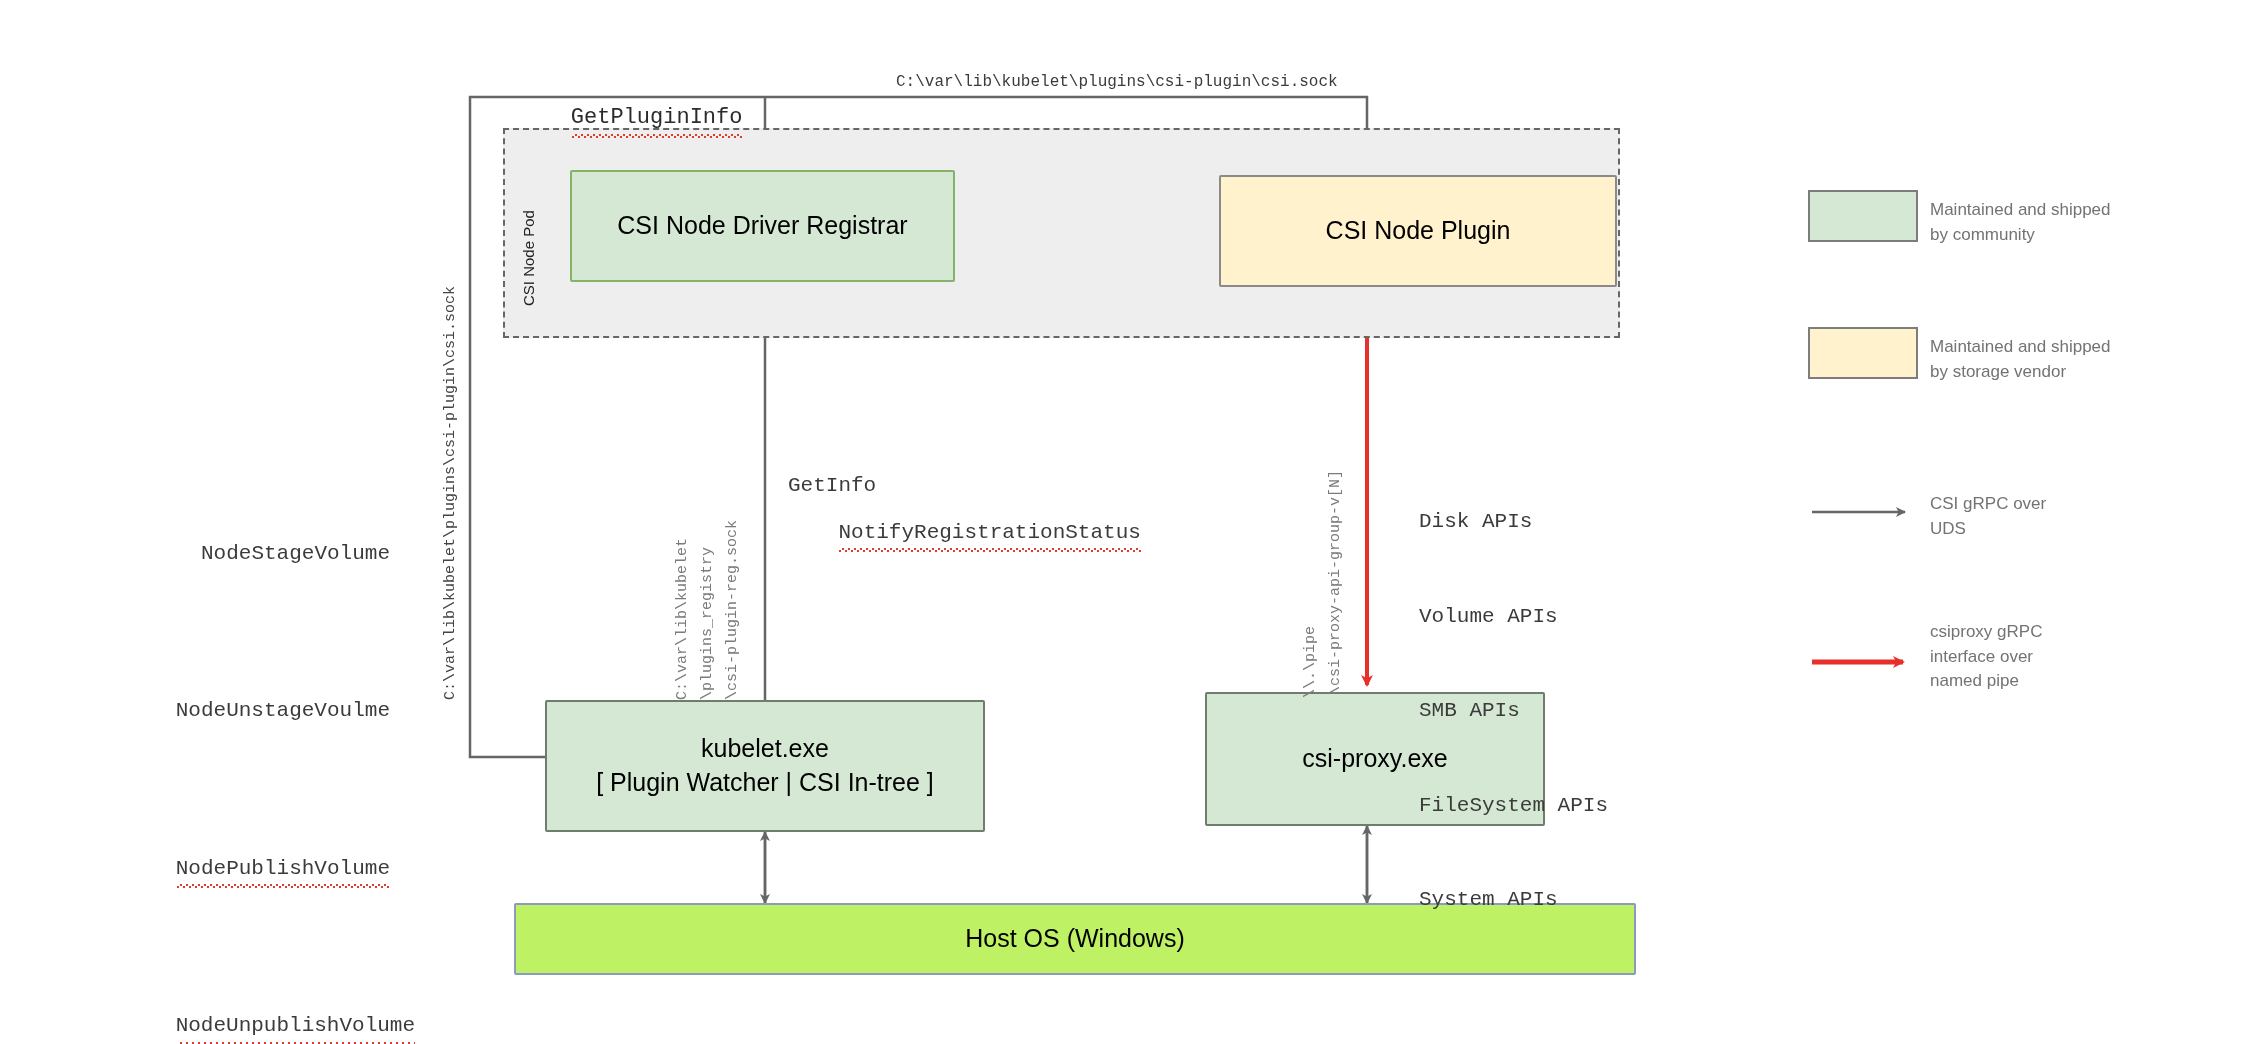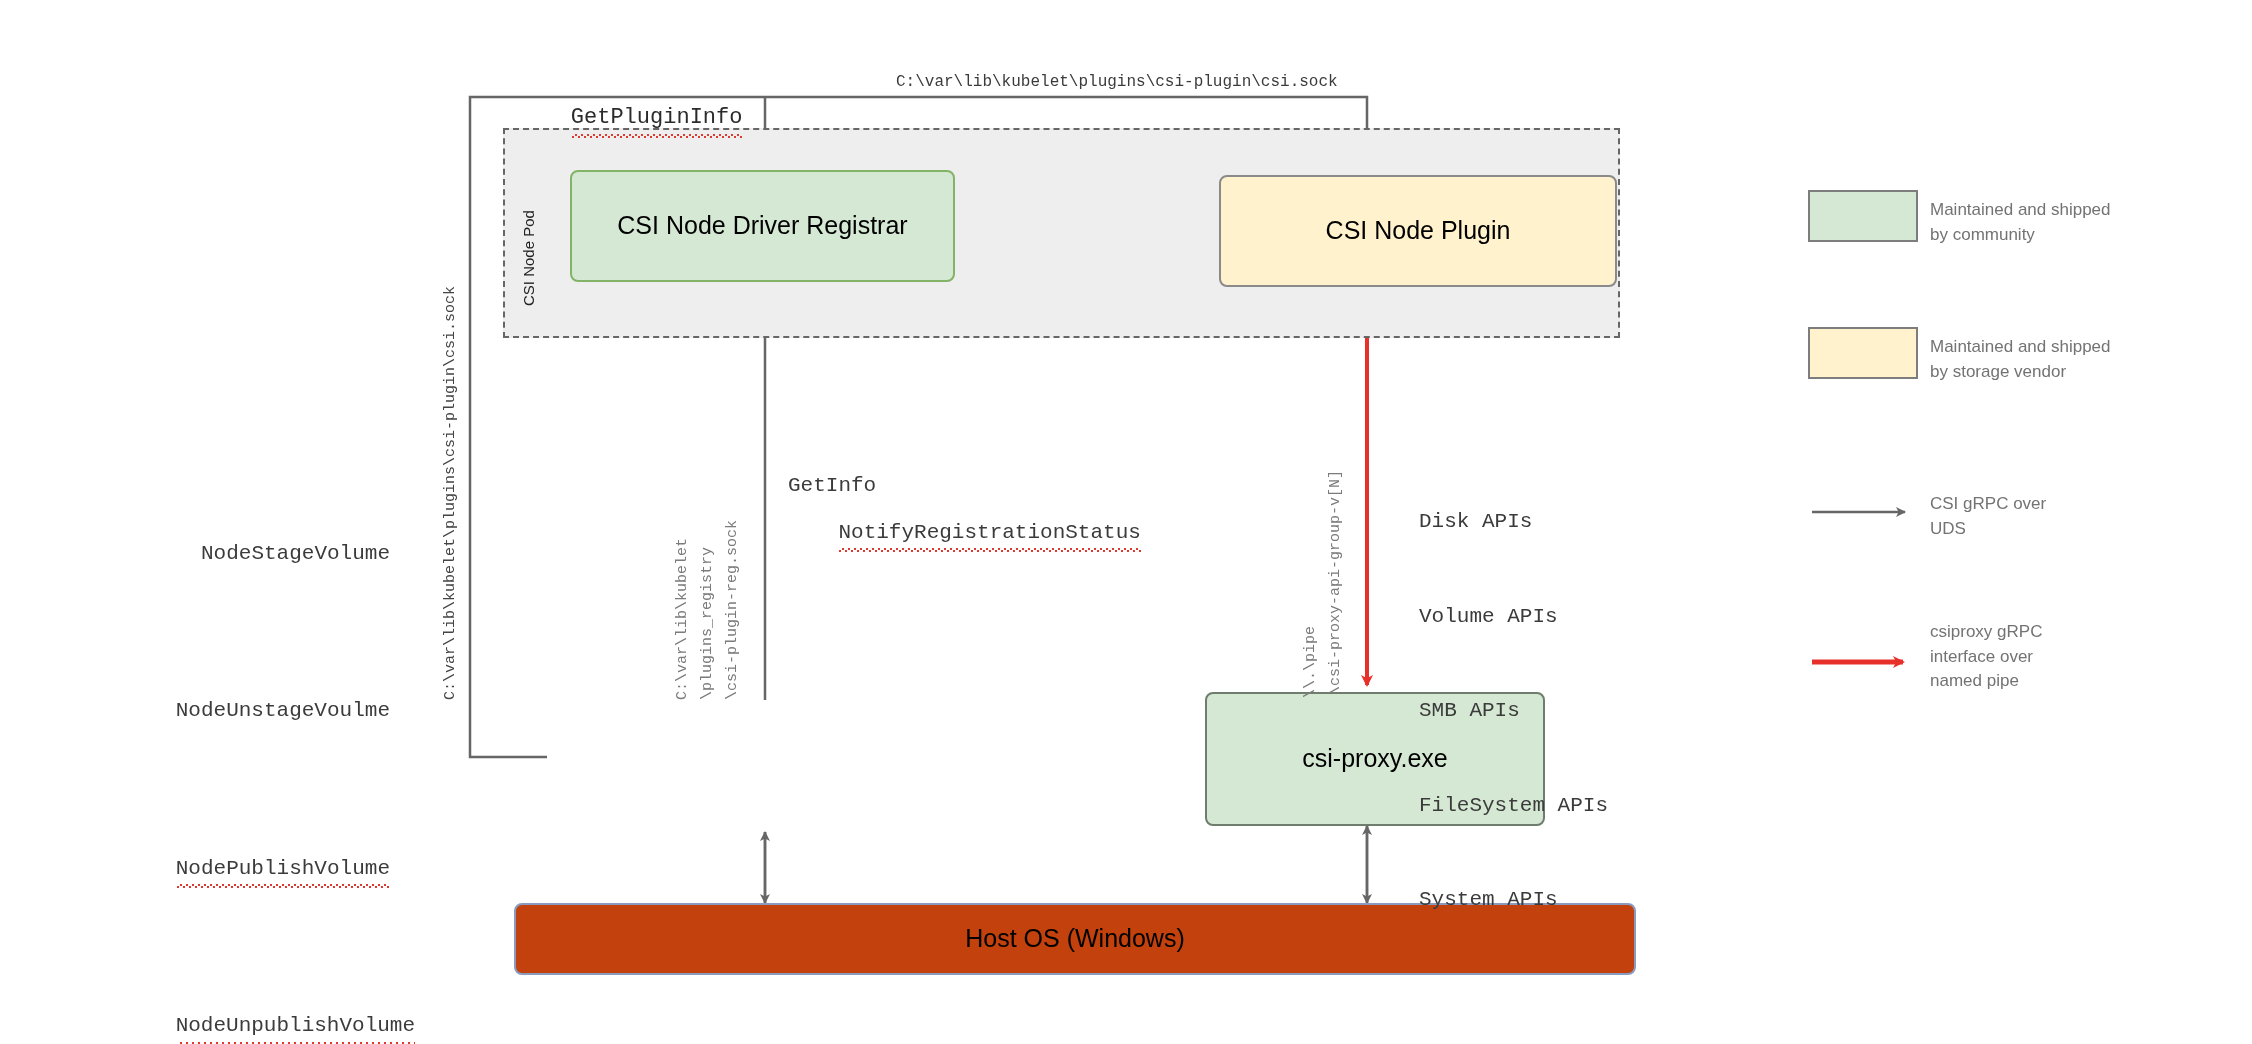--- a/index.html
+++ b/index.html
@@ -3,26 +3,26 @@
 <meta charset="utf-8">
 <style>
   html,body{margin:0;padding:0;background:#ffffff;}
   body{width:2252px;height:1044px;position:relative;overflow:hidden;
        font-family:"Liberation Sans",sans-serif;color:#000;}
   #canvas{position:absolute;inset:0;width:2252px;height:1044px;}
   svg.layer{position:absolute;left:0;top:0;width:2252px;height:1044px;pointer-events:none;}
 
   
   .node{position:absolute;box-sizing:border-box;border:2px solid #666666;
-        border-radius:8px;display:flex;align-items:center;justify-content:center;
+        border-radius:2px;display:flex;align-items:center;justify-content:center;
         text-align:center;line-height:1.35;}
   .green{background:#d5e8d4;border-color:#82b366;}
   .green2{background:#d5e8d4;border-color:#6e7d6e;}
   .yellow{background:#fff2cc;border-color:#8a8a8a;}
-  .blue{background:#c2410c;border-color:#8a9bbf;}
+  .blue{background:#bef264;border-color:#8a9bbf;}
 
   .podbox{position:absolute;box-sizing:border-box;background:#eeeeee;
           border:2px dashed #666666;}
   .podlabel{position:absolute;writing-mode:vertical-rl;transform:rotate(180deg);
             font-size:15px;color:#222;white-space:nowrap;}
 
   .vlabel{position:absolute;writing-mode:vertical-rl;transform:rotate(180deg);
           font-family:"Liberation Mono",monospace;font-size:15px;color:#555;
           white-space:pre;line-height:1.45;}
   .vlabel.dark{color:#444;}
@@ -100,20 +100,24 @@
   <div class="podlabel" style="left:520px;top:176px;height:130px;">CSI Node Pod</div>
 
   <div class="node green" style="left:570px;top:170px;width:385px;height:112px;font-size:25px;">
     <span>CSI Node Driver Registrar</span>
   </div>
 
   <div class="node yellow" style="left:1219px;top:175px;width:398px;height:112px;font-size:25px;">
     <span>CSI Node Plugin</span>
   </div>
 
+  <div class="node green2" style="left:545px;top:700px;width:440px;height:132px;font-size:25px;flex-direction:column;">
+    <span>kubelet.exe</span>
+    <span>[ Plugin Watcher | CSI In-tree ]</span>
+  </div>
 
   <div class="node green2" style="left:1196px;top:692px;width:340px;height:134px;font-size:25px;margin-left:9px;">
     <span>csi-proxy.exe</span>
   </div>
 
   <div class="node blue" style="left:514px;top:903px;width:1122px;height:72px;font-size:25px;">
     <span>Host OS (Windows)</span>
   </div>
 
   <div class="tlabel big" style="left:518px;top:68px;">

